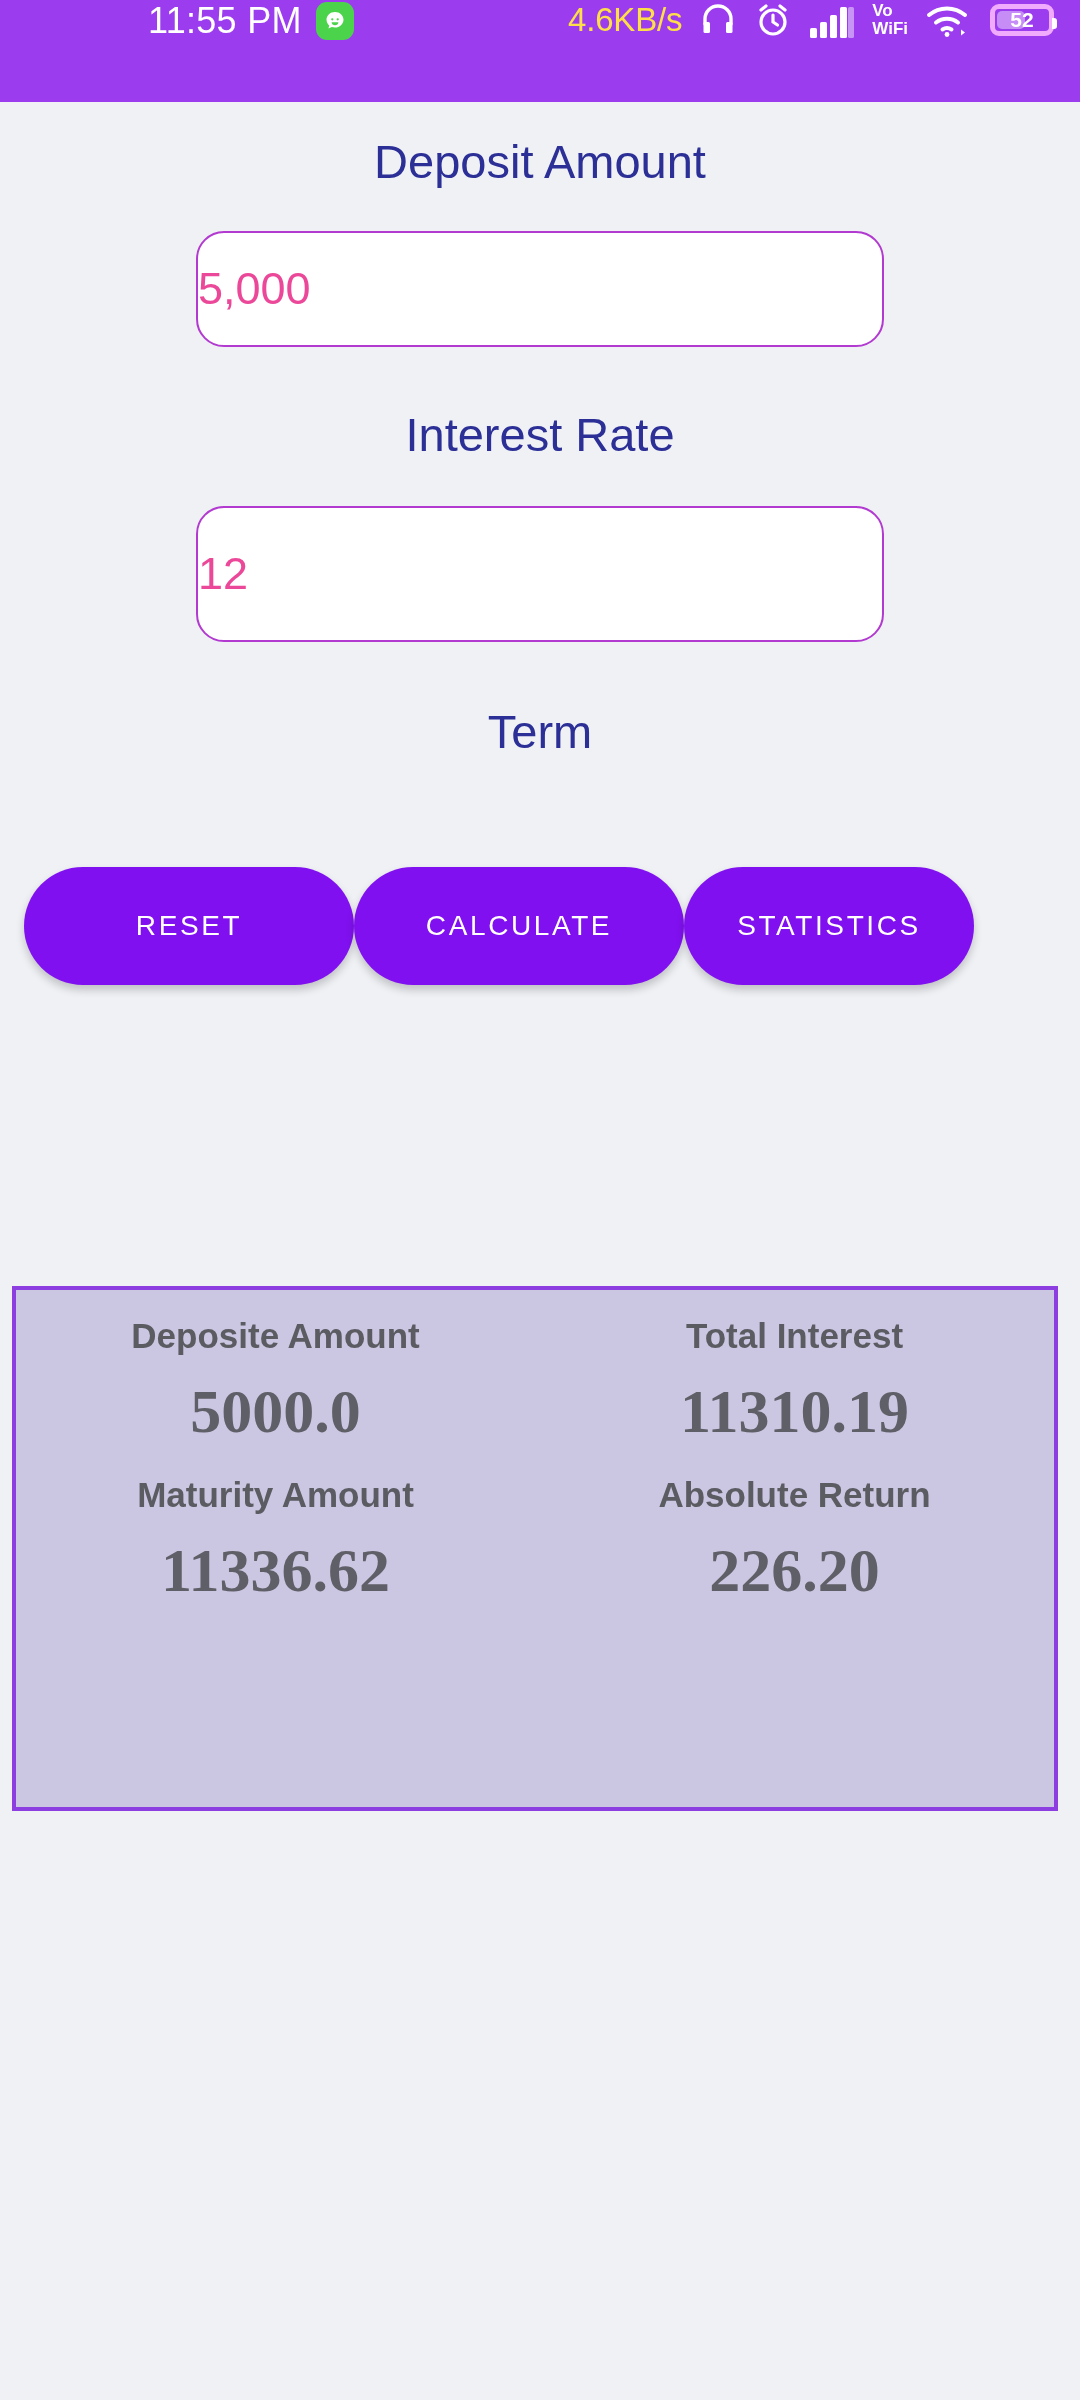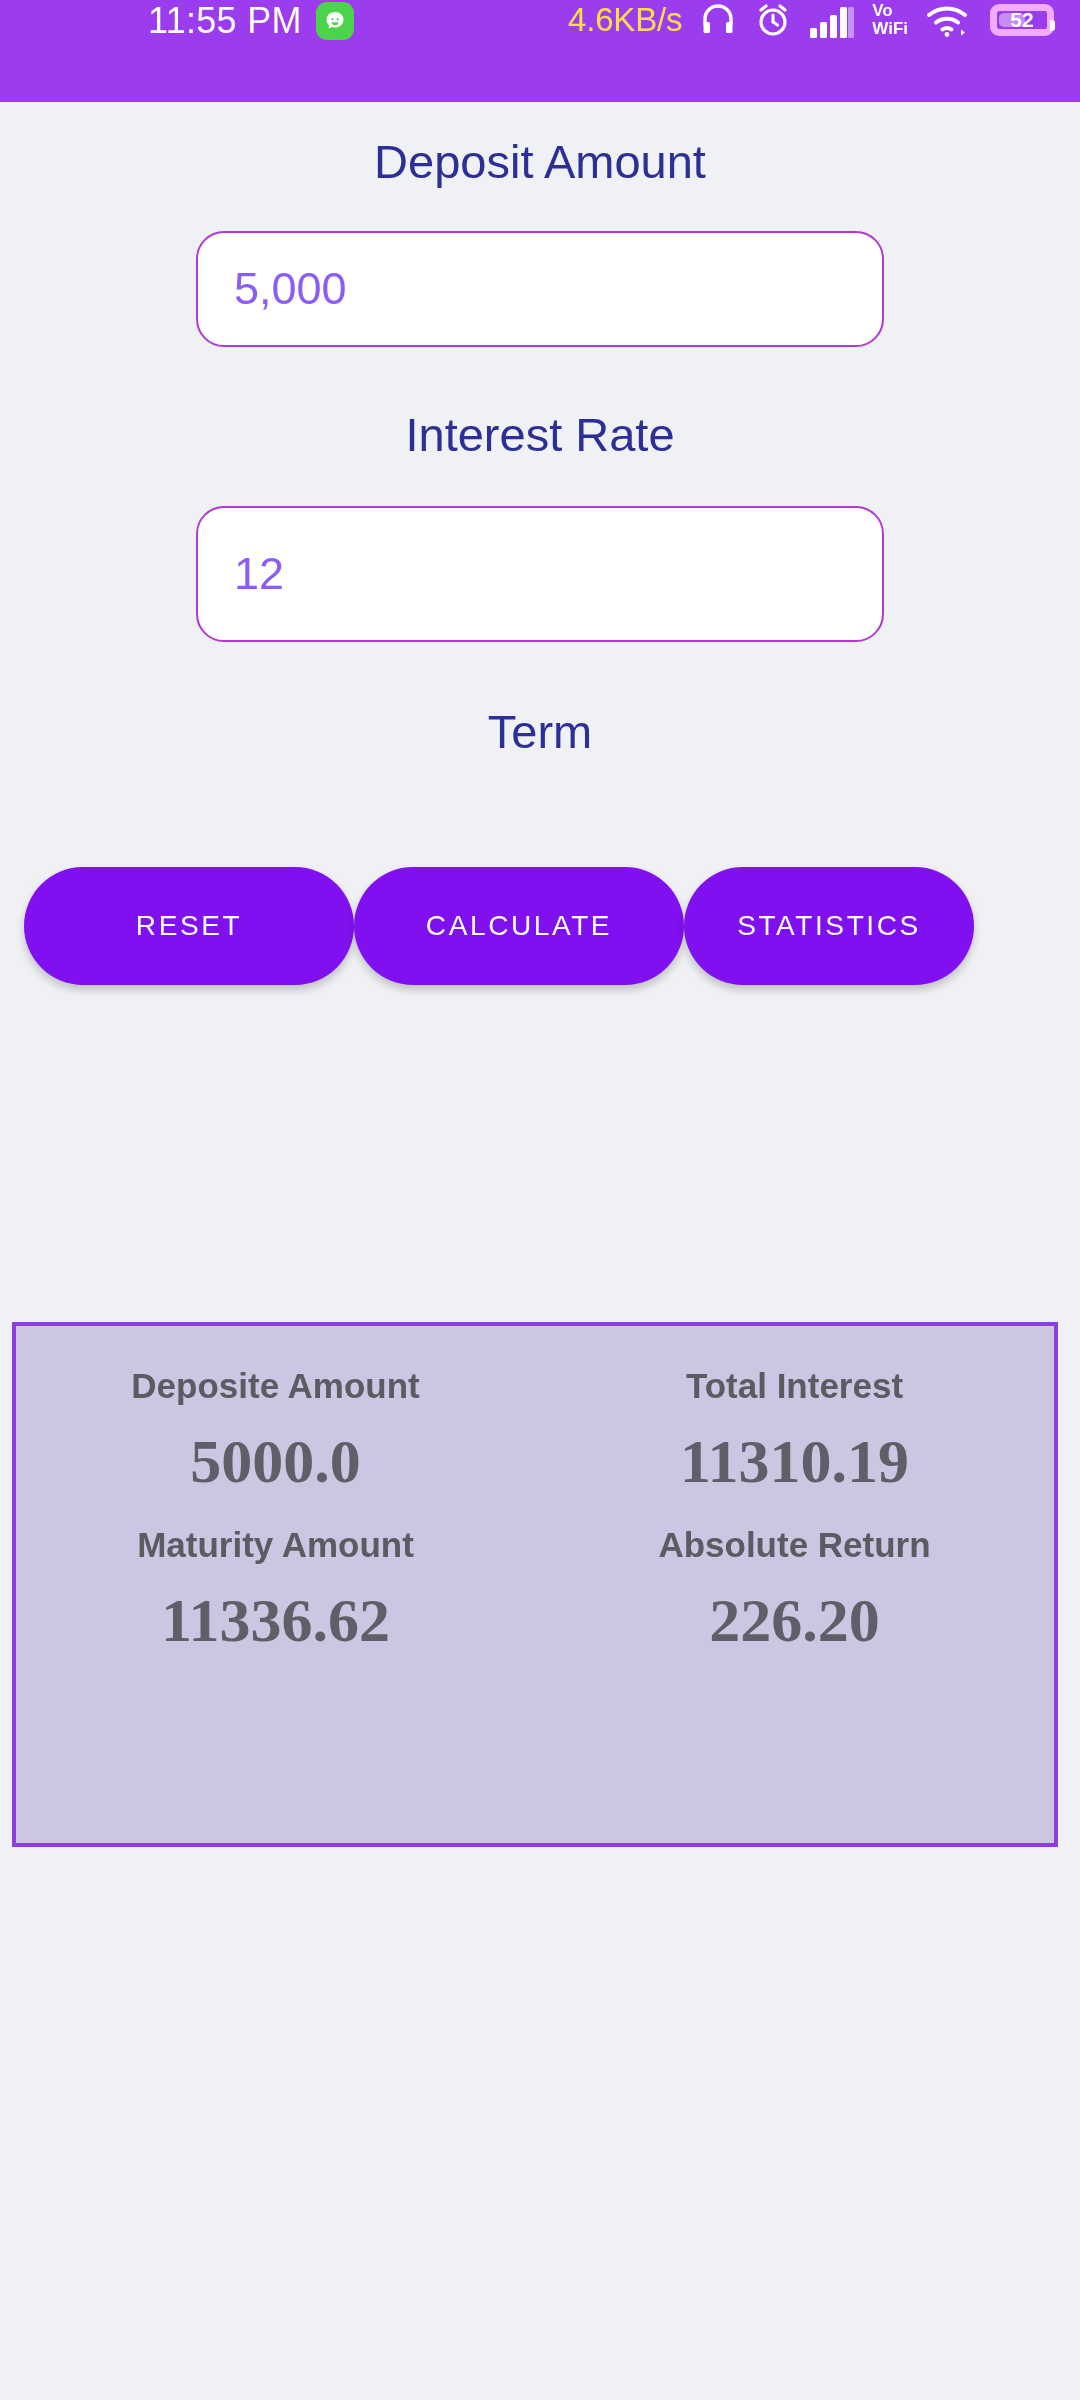--- a/index.html
+++ b/index.html
@@ -66,21 +66,21 @@
     color: #ffffff;
     font-size: 17px;
     line-height: 18px;
     text-align: left;
     font-weight: bold;
   }
 
   .battery {
     width: 64px;
     height: 32px;
-    border: 7px solid #f0abfc;
+    border: 5px solid #f0abfc;
     border-radius: 9px;
     position: relative;
     display: flex;
     align-items: center;
     justify-content: center;
     box-sizing: border-box;
   }
   .battery:after {
     content: "";
     position: absolute;
@@ -140,22 +140,21 @@
     margin-top: 44px;
   }
   .input-wrap.term {
     width: 688px;
     height: 116px;
     margin-top: 44px;
     margin-left: 170px;
   }
   .input-value {
     font-size: 45px;
-    color: #8b5cf6;
-    padding-left: 36px;
+    color: #ec4899;
     font-family: "Liberation Sans", sans-serif;
   }
 
   .unit-toggle {
     position: absolute;
     right: -15px;
     top: -10px;
     width: 196px;
     height: 134px;
     background: #fdfdfd;
@@ -195,30 +194,30 @@
     justify-content: center;
   }
   .btn-reset { width: 330px; }
   .btn-calculate { width: 330px; }
   .btn-statistics { width: 290px; }
 
   
   .results-panel {
     position: absolute;
     left: 12px;
-    top: 1322px;
+    top: 1286px;
     width: 1046px;
     height: 525px;
     box-sizing: border-box;
     background: #cbc6e2;
     border: 4px solid #8d3ee0;
     display: flex;
     flex-wrap: wrap;
     align-content: flex-start;
-    padding-top: 40px;
+    padding-top: 26px;
   }
   .result-cell {
     width: 50%;
     text-align: center;
     box-sizing: border-box;
   }
   .result-cell.r2 { margin-top: 28px; }
   .result-title {
     font-size: 35px;
     font-weight: bold;

